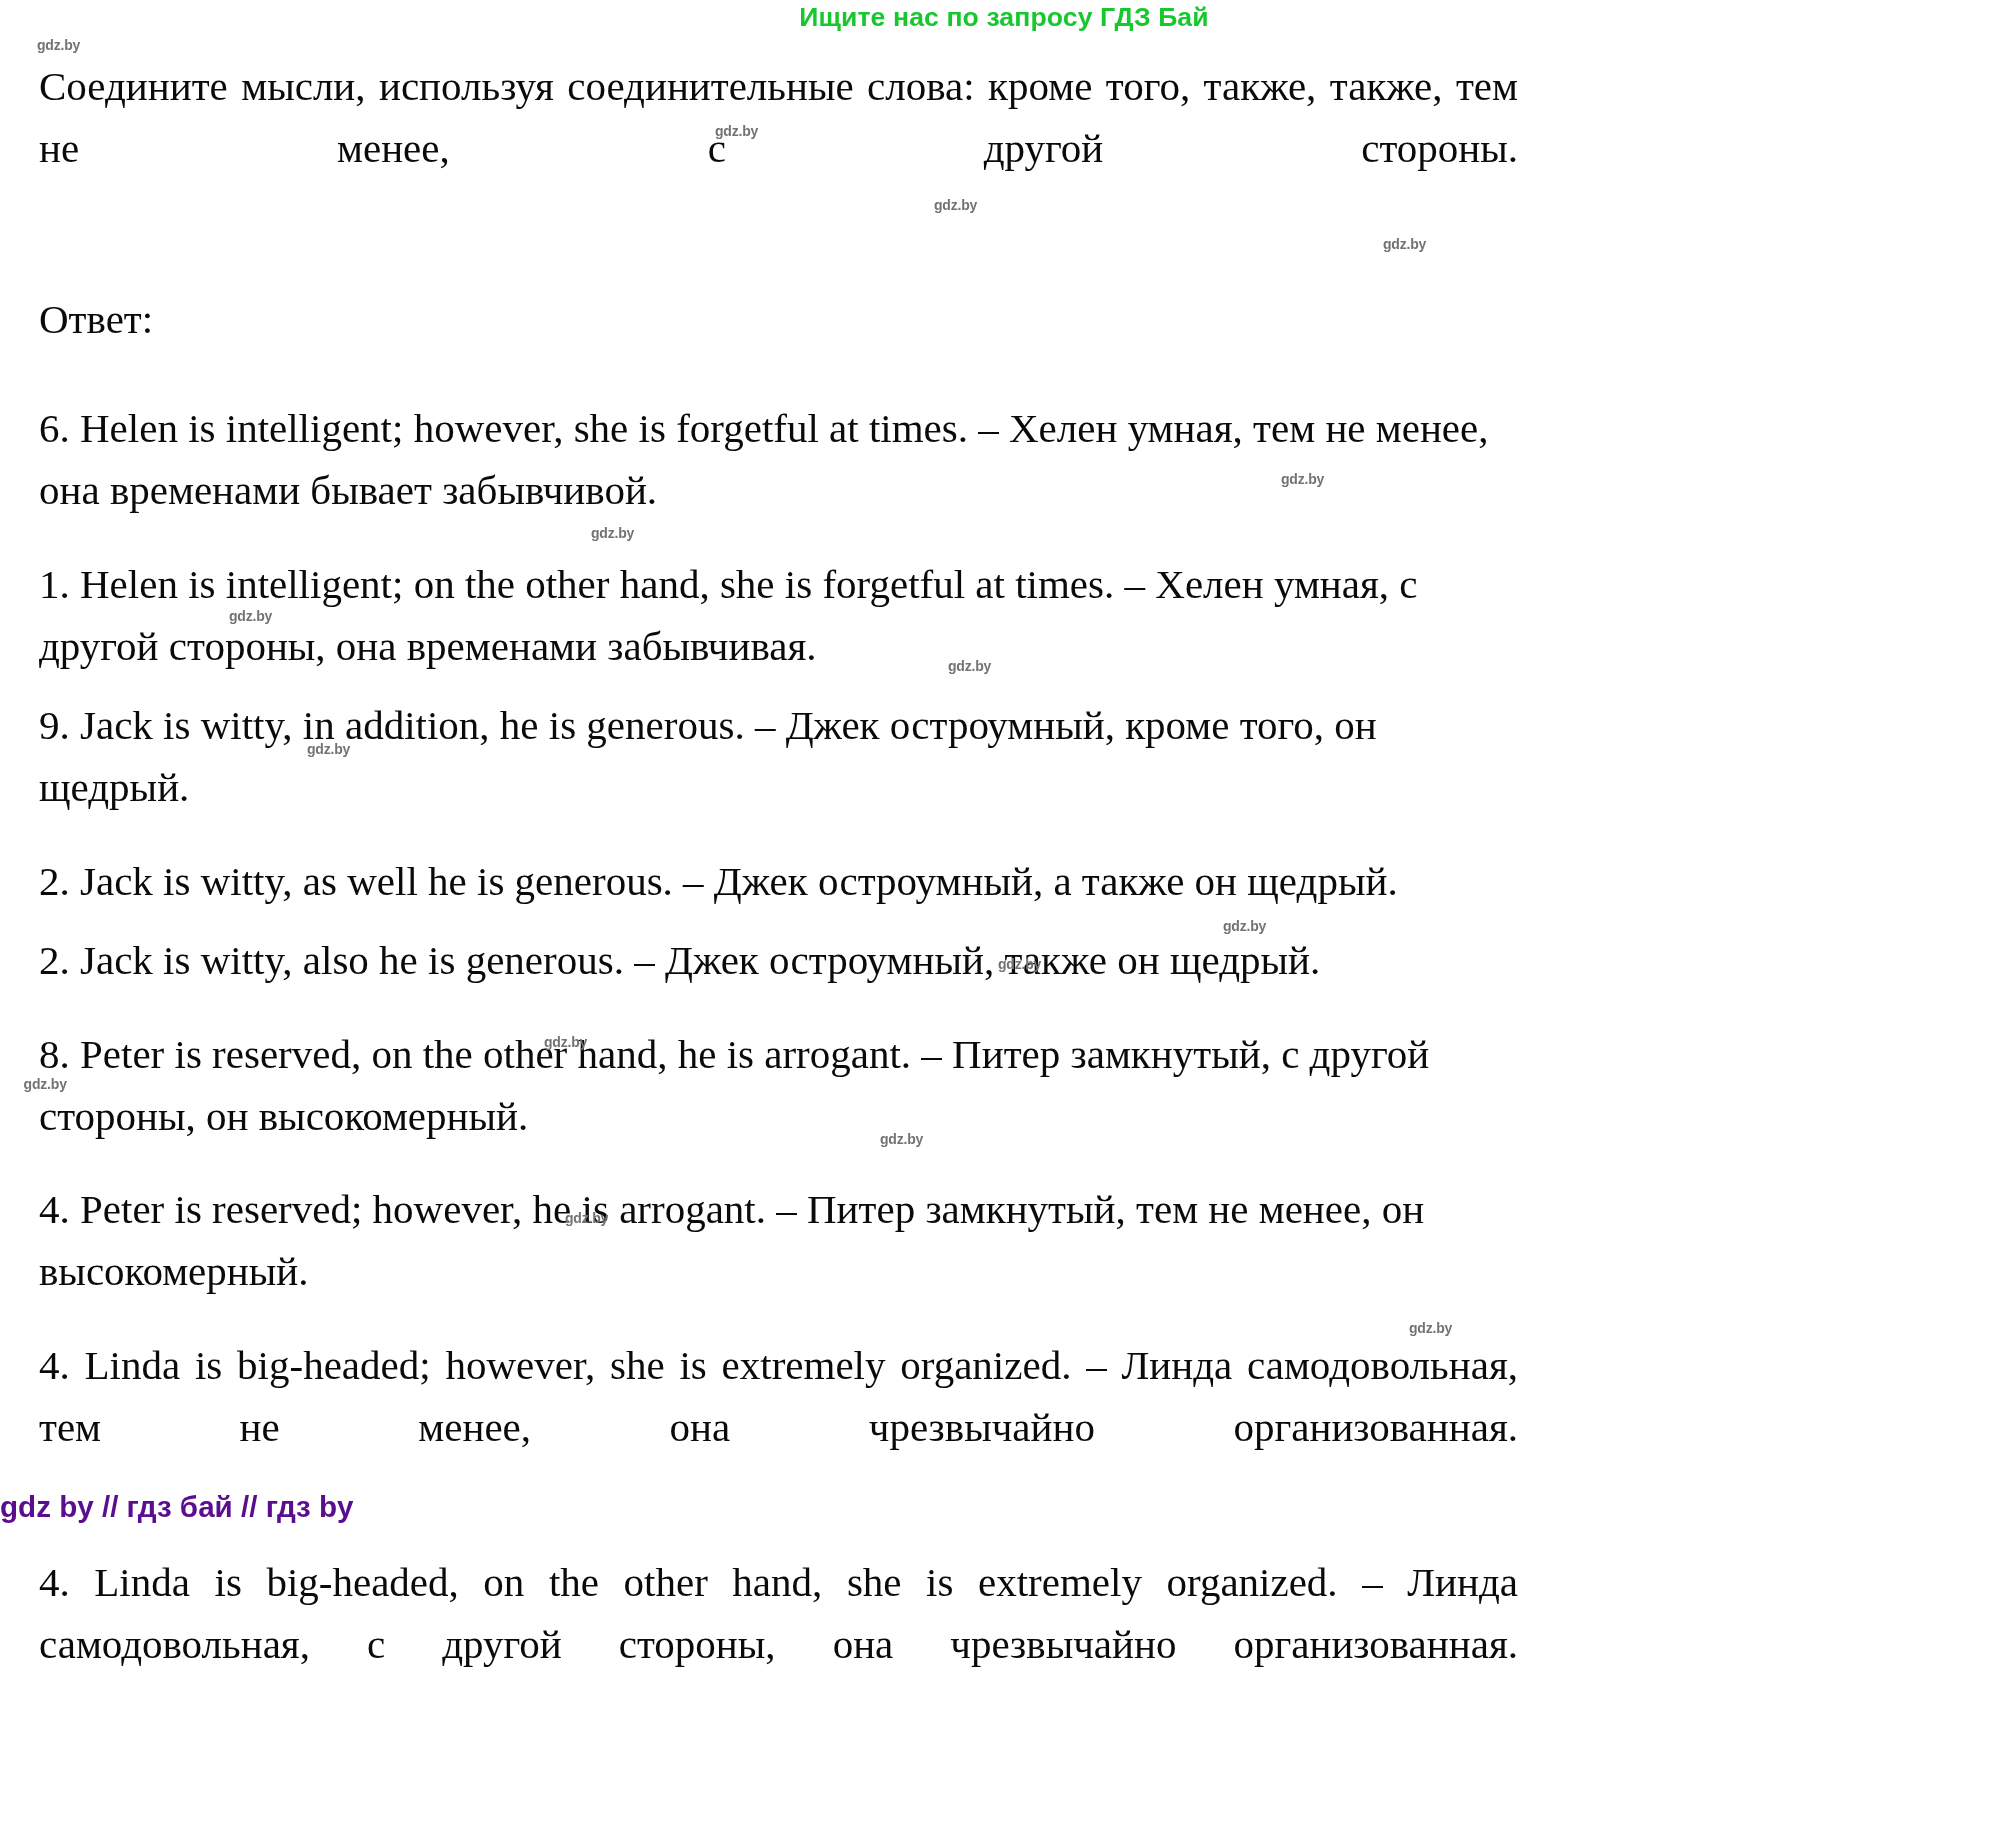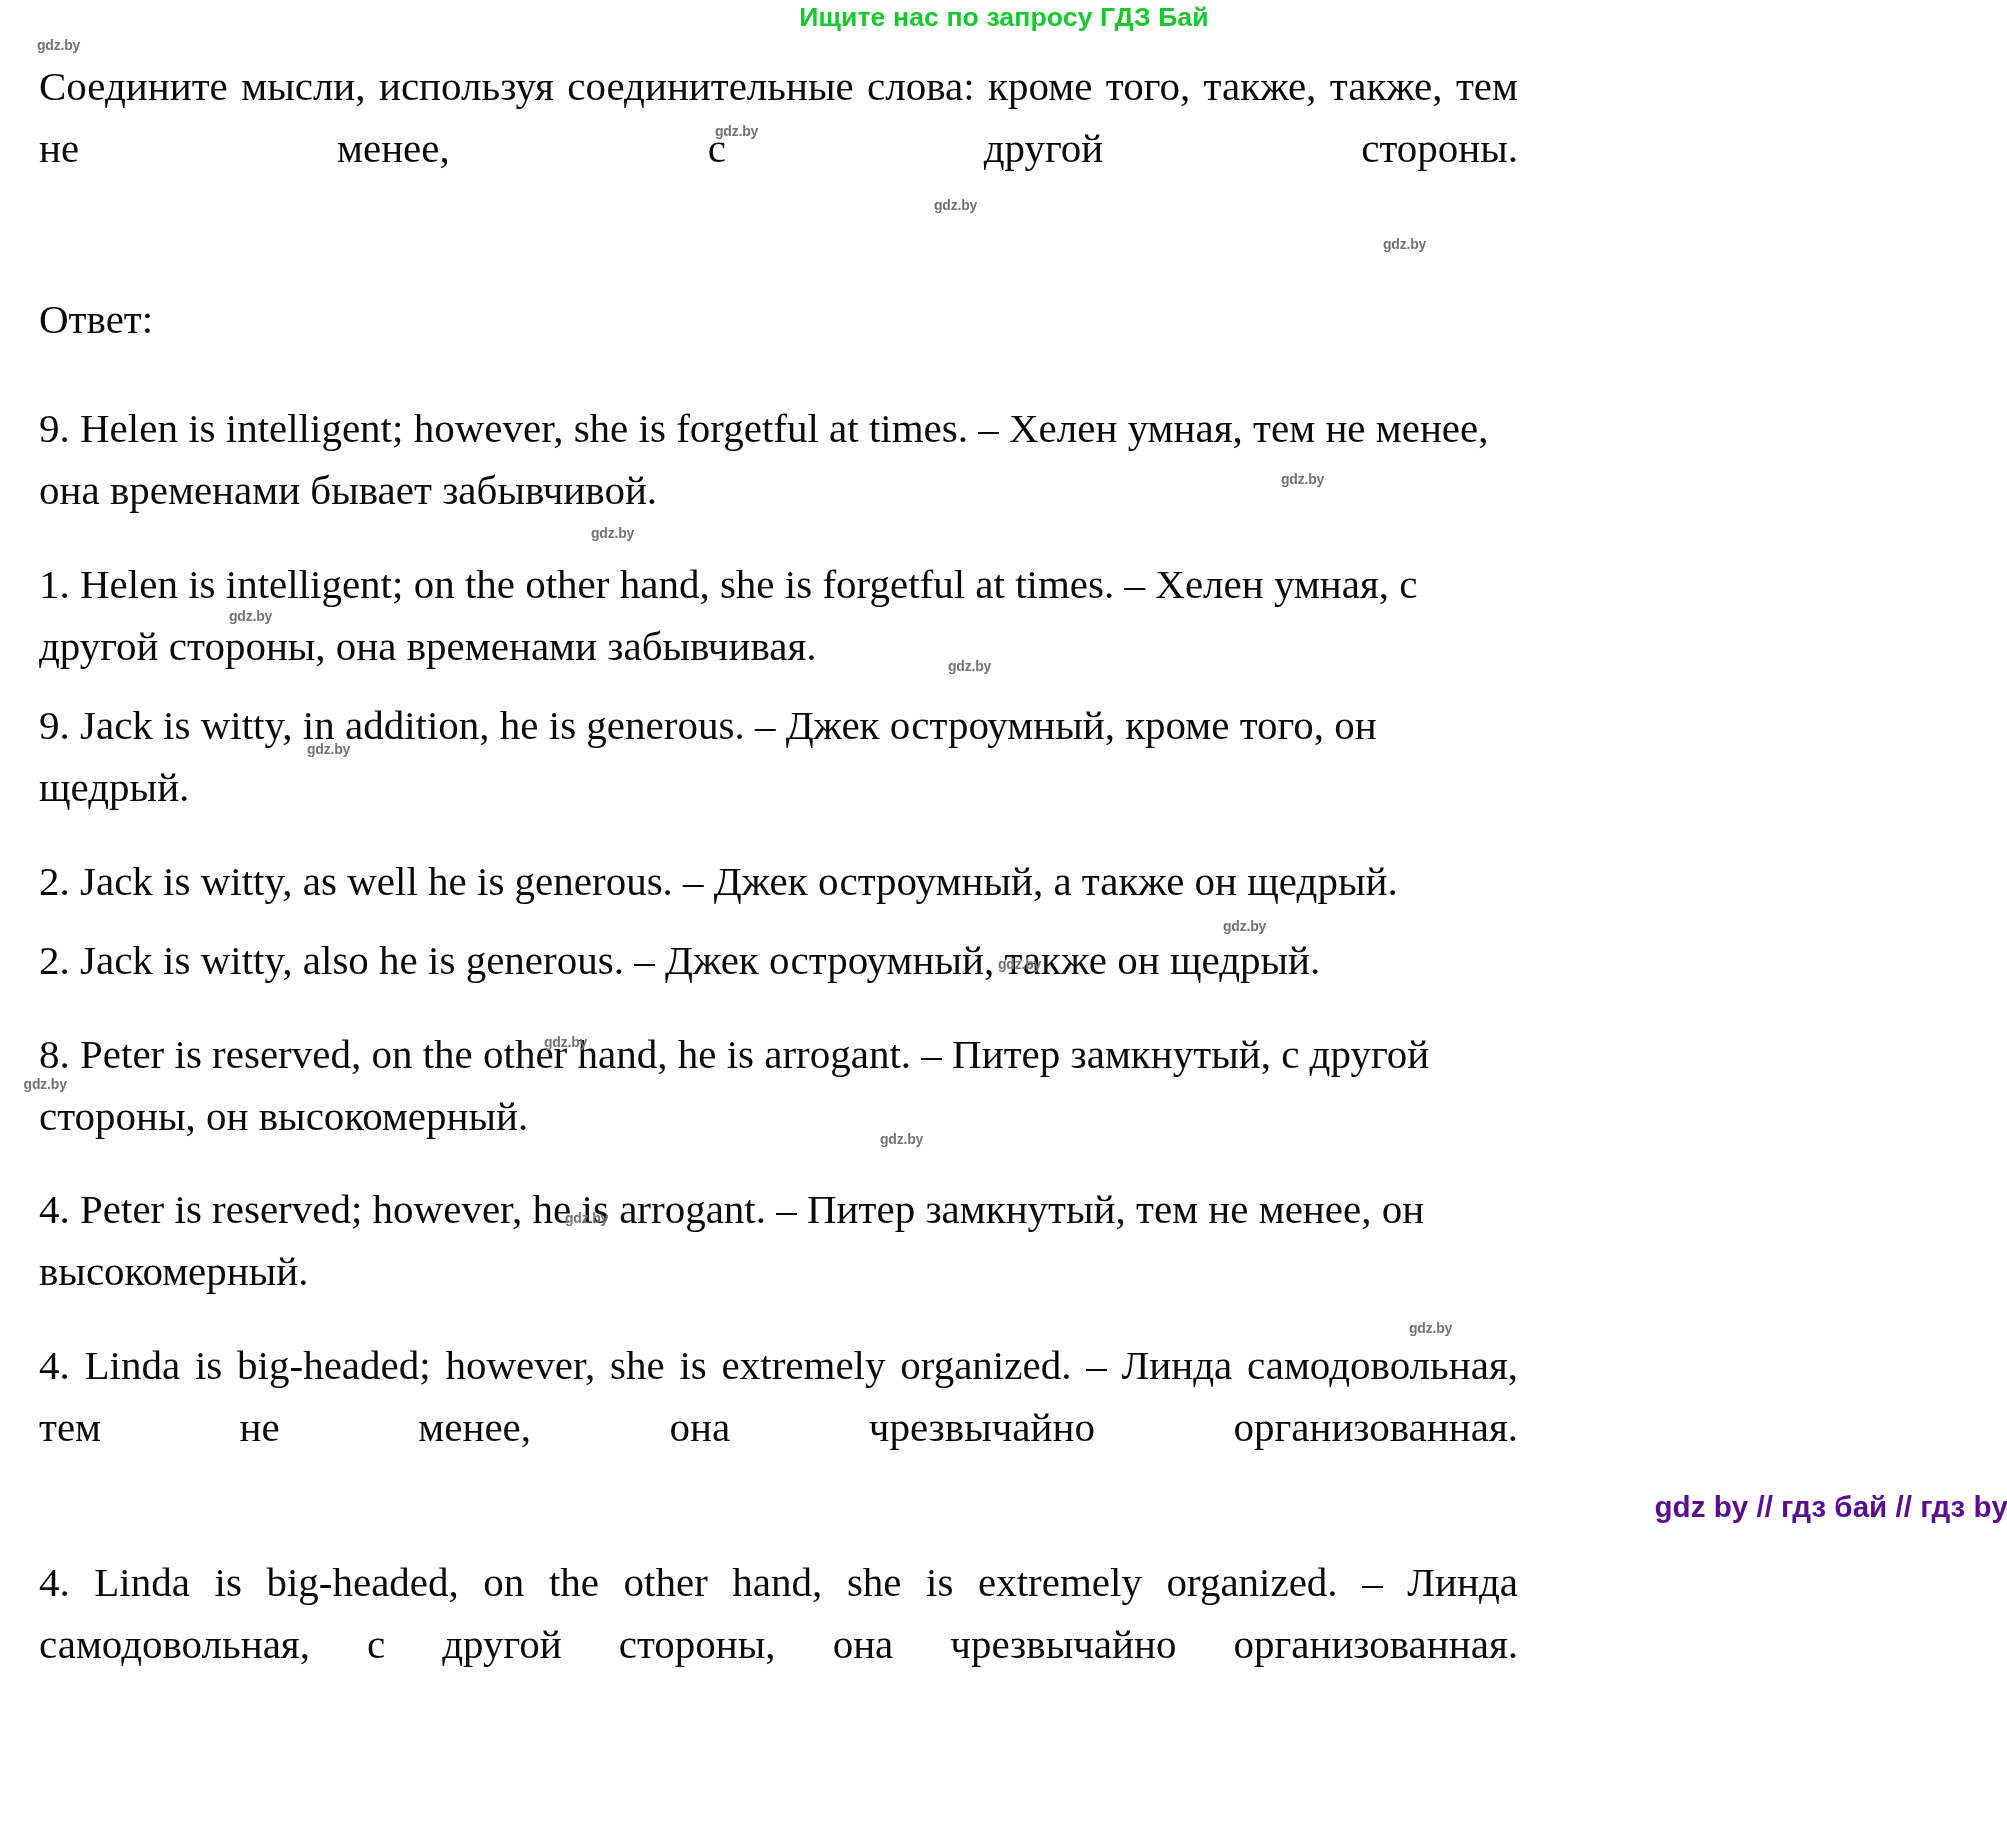--- a/index.html
+++ b/index.html
@@ -81,21 +81,21 @@
     letter-spacing: -0.2px;
     user-select: none;
   }
 
   
   .footer {
     position: absolute;
     left: 0;
     bottom: 9.9px;
     width: 100%;
-    text-align: right;
+    text-align: left;
     font-family: "Liberation Sans", "DejaVu Sans", sans-serif;
     font-size: 29.6px;
     font-weight: 700;
     color: #5b0d8f;
     white-space: nowrap;
   }
 </style>
 </head>
 <body>
 
@@ -106,21 +106,21 @@
   <div class="content">
 
     <p class="para justify">Соедините мысли, используя соединительные слова: кроме того, также, также, тем не менее, с другой стороны.</p>
 
     <div class="gap-lg"></div>
 
     <p class="para">Ответ:</p>
 
     <div class="gap-lg"></div>
 
-    <p class="para">9. Helen is intelligent; however, she is forgetful at times. – Хелен умная, тем не менее, она временами бывает забывчивой.</p>
+    <p class="para">6. Helen is intelligent; however, she is forgetful at times. – Хелен умная, тем не менее, она временами бывает забывчивой.</p>
 
     <div class="gap-md"></div>
 
     <p class="para">1. Helen is intelligent; on the other hand, she is forgetful at times. – Хелен умная, с другой стороны, она временами забывчивая.</p>
 
     <div class="gap-sm"></div>
 
     <p class="para">9. Jack is witty, in addition, he is generous. – Джек остроумный, кроме того, он щедрый.</p>
 
     <div class="gap-md"></div>

